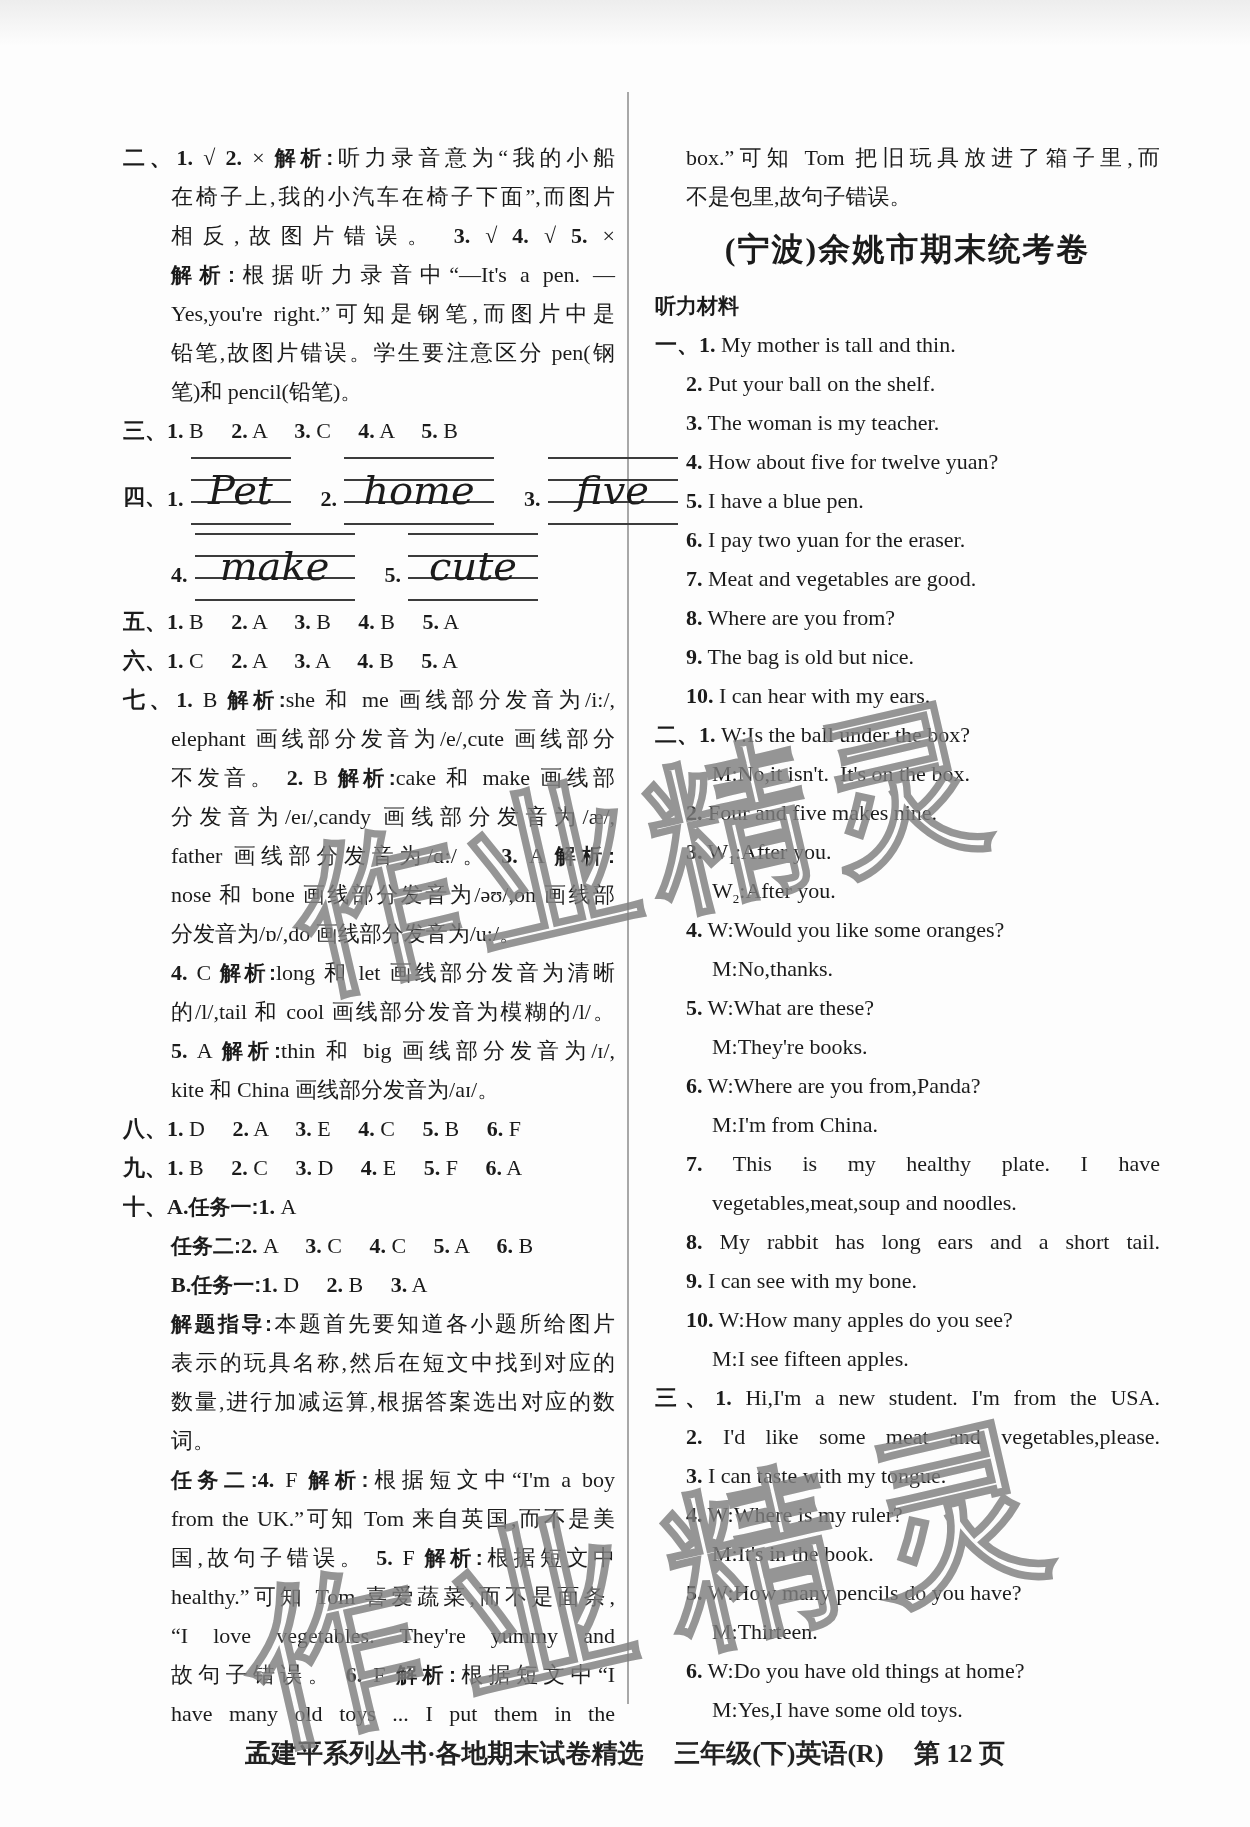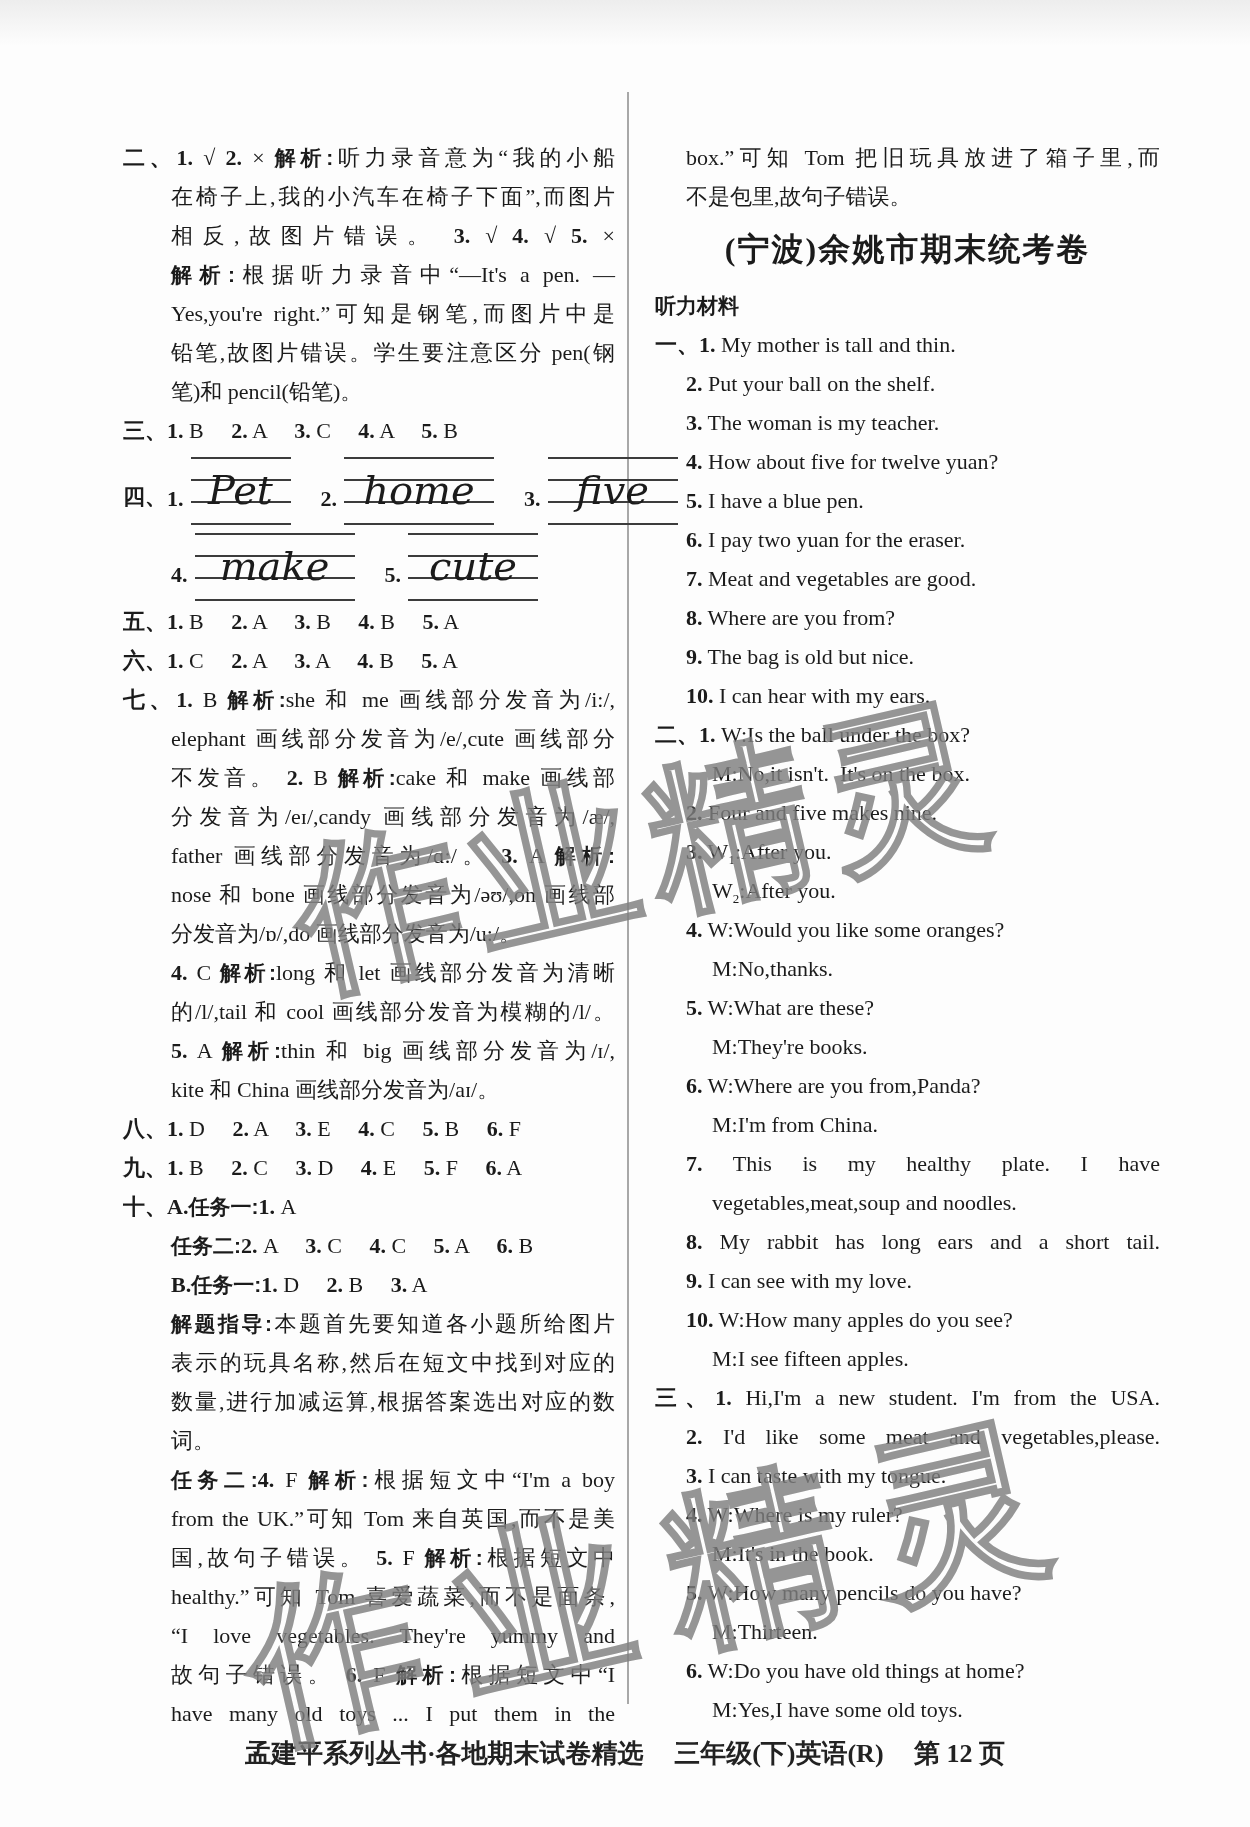--- a/index.html
+++ b/index.html
@@ -143,21 +143,21 @@
       <div class="line" style="padding-left: 57px;"><span>W</span><span class="sub">2</span><span>:After you.</span></div>
       <div class="line" style="padding-left: 31px;"><span class="b">4.</span><span> W:Would you like some oranges?</span></div>
       <div class="line" style="padding-left: 57px;"><span>M:No,thanks.</span></div>
       <div class="line" style="padding-left: 31px;"><span class="b">5.</span><span> W:What are these?</span></div>
       <div class="line" style="padding-left: 57px;"><span>M:They're books.</span></div>
       <div class="line" style="padding-left: 31px;"><span class="b">6.</span><span> W:Where are you from,Panda?</span></div>
       <div class="line" style="padding-left: 57px;"><span>M:I'm from China.</span></div>
       <div class="line j" style="padding-left: 31px;"><span class="b">7.</span><span> This is my healthy plate. I have</span></div>
       <div class="line" style="padding-left: 57px;"><span>vegetables,meat,soup and noodles.</span></div>
       <div class="line j" style="padding-left: 31px;"><span class="b">8.</span><span> My rabbit has long ears and a short tail.</span></div>
-      <div class="line" style="padding-left: 31px;"><span class="b">9.</span><span> I can see with my love.</span></div>
+      <div class="line" style="padding-left: 31px;"><span class="b">9.</span><span> I can see with my bone.</span></div>
       <div class="line" style="padding-left: 31px;"><span class="b">10.</span><span> W:How many apples do you see?</span></div>
       <div class="line" style="padding-left: 57px;"><span>M:I see fifteen apples.</span></div>
       <div class="line j"><span class="b">三、</span><span class="b">1.</span><span> Hi,I'm a new student.  I'm from the USA.</span></div>
       <div class="line j" style="padding-left: 31px;"><span class="b">2.</span><span> I'd like some meat and vegetables,please.</span></div>
       <div class="line" style="padding-left: 31px;"><span class="b">3.</span><span> I can taste with my tongue.</span></div>
       <div class="line" style="padding-left: 31px;"><span class="b">4.</span><span> W:Where is my ruler?</span></div>
       <div class="line" style="padding-left: 57px;"><span>M:It's in the book.</span></div>
       <div class="line" style="padding-left: 31px;"><span class="b">5.</span><span> W:How many pencils do you have?</span></div>
       <div class="line" style="padding-left: 57px;"><span>M:Thirteen.</span></div>
       <div class="line" style="padding-left: 31px;"><span class="b">6.</span><span> W:Do you have old things at home?</span></div>

